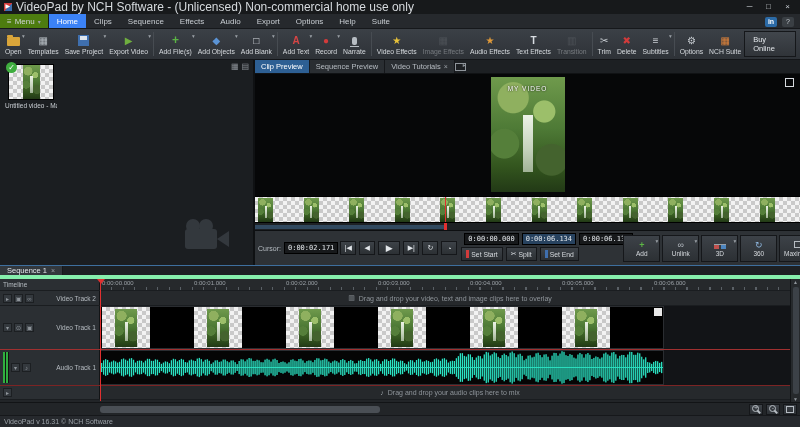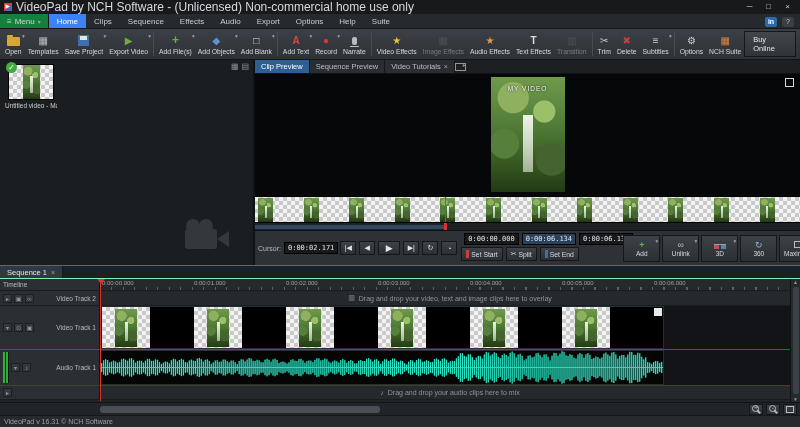--- a/index.html
+++ b/index.html
@@ -12,21 +12,21 @@
   
   .titlebar { height:14px; background:#17191b; display:flex; align-items:center; padding:0 4px; flex:none; }
   .appicon { width:8px; height:8px; margin-right:4px; background:linear-gradient(135deg,#d23b3b 50%,#3f6fae 50%); position:relative; }
   .appicon::before { content:"▶"; position:absolute; left:1.5px; top:-1px; font-size:6px; color:#fff; }
   .titlebar .title { font-size:12px; color:#d6dade; white-space:nowrap; }
   .winbtns { margin-left:auto; display:flex; gap:2px; }
   .winbtn { width:17px; height:12px; text-align:center; font-size:8px; line-height:12px; color:#c9ced3; }
 
   
   .menubar { height:15px; background:#26292d; display:flex; align-items:stretch; border-bottom:1px solid #16181b; flex:none; }
-  .menu-button { display:flex; align-items:center; gap:3px; padding:0 7px; background:#15803d; border-right:1px solid #16181b; font-size:8px; }
+  .menu-button { display:flex; align-items:center; gap:3px; padding:0 7px; background:#4d7c0f; border-right:1px solid #16181b; font-size:8px; }
   .menu-button .caret { font-size:6px; color:#9aa0a6; }
   .mtab { padding:0 8px; display:flex; align-items:center; font-size:8px; color:#c9ced3; }
   .mtab.active { background:#3b82f6; color:#fff; }
   .mico { width:12px; height:10px; margin:2px 2px 0 0; border-radius:2px; font-size:7px; line-height:10px; text-align:center; }
   .menu-right { margin-left:auto; display:flex; align-items:center; padding-right:4px; gap:3px; }
   .ic-linkedin { background:#2b6aa6; color:#fff; font-weight:bold; }
   .ic-help { background:#3a3f44; color:#c9ced3; }
 
   
   .toolbar { height:31px; background:linear-gradient(#3b4046,#2e3237); border-bottom:1px solid #141619;
@@ -140,21 +140,21 @@
   .bigbtn .bico { height:11px; display:flex; align-items:center; font-size:9px; }
   .bigbtn.dd::after { content:"▾"; position:absolute; right:1px; top:2px; font-size:5.5px; color:#9aa0a6; }
   .zoomstack { display:flex; flex-direction:column; gap:2px; margin-left:2px; }
   .mag { position:relative; width:7px; height:7px; border:1px solid #b6bcc2; border-radius:50%; margin:1px 3px 2px 1px; }
   .mag::after { content:""; position:absolute; width:4px; height:1.5px; background:#b6bcc2;
     transform:rotate(45deg); right:-3.5px; bottom:-1.5px; }
   .mag .sign { position:absolute; left:0; top:-1.5px; width:7px; text-align:center; font-size:7px; color:#b6bcc2; }
 
   
   .sequence { height:150px; flex:none; background:#222528; border-top:1px solid #3e6f9e; position:relative; display:flex; flex-direction:column; }
-  .seqtabs { height:13px; background:#1d2023; display:flex; border-bottom:1px solid #86efac; flex:none; }
+  .seqtabs { height:13px; background:#1d2023; display:flex; border-bottom:4px solid #86efac; flex:none; }
   .stab { display:flex; align-items:center; gap:4px; padding:0 7px; background:#33383d; border-right:1px solid #16181b;
     font-size:7.5px; color:#e2e6ea; }
   .stab .x { font-size:7px; color:#9aa0a6; }
   .seqbody { flex:1; position:relative; }
   .srow { display:flex; border-bottom:1px solid #1a1d20; }
   .hcell { width:100px; flex:none; background:#2b2f33; border-right:1px solid #121416; display:flex;
     align-items:center; font-size:6.5px; color:#b6bcc2; padding:0 3px; gap:2px; overflow:hidden; }
   .hcell .tname { margin-left:auto; white-space:nowrap; }
   .hicon { font-size:6px; color:#8f959b; background:#34393e; border:1px solid #1c1f22; width:9px; height:9px;
     line-height:8px; text-align:center; flex:none; }

